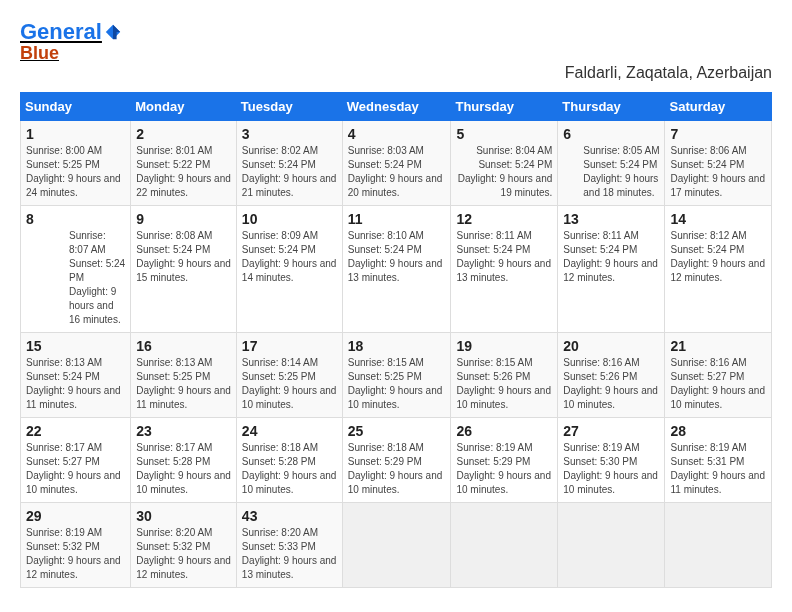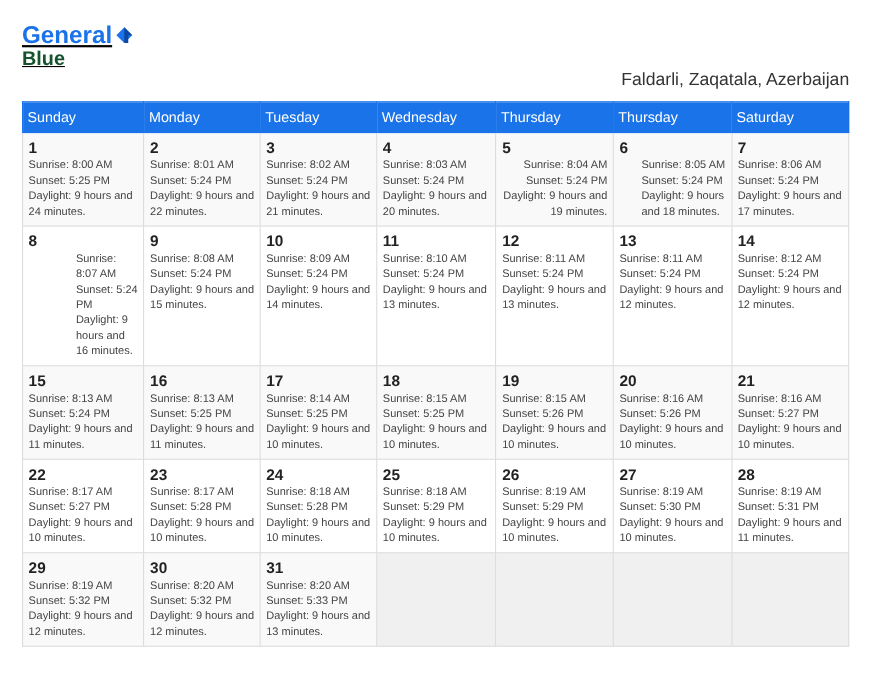--- a/index.html
+++ b/index.html
@@ -54,21 +54,21 @@
       font-size: 11px;
     }
     thead tr {
       background: #1a73e8;
       color: #fff;
     }
     thead th {
       padding: 6px 4px;
       text-align: left;
       font-size: 13px;
-      font-weight: normal;
+      font-weight: bold;
       border: 1px solid #1a73e8;
     }
     tbody tr {
       vertical-align: top;
     }
     tbody tr:nth-child(odd) {
       background: #f9f9f9;
     }
     tbody tr:nth-child(even) {
       background: #fff;
@@ -103,21 +103,21 @@
     <div>
       <div style="display:flex;align-items:center;">
         <span class="logo-text">
           <span>General</span>
         </span>
         <svg class="logo-icon" viewBox="0 0 20 20">
           <polygon points="10,2 18,10 10,18 2,10" fill="#1a73e8"></polygon>
           <polygon points="10,2 18,10 14,10 14,18 10,18" fill="#0d47a1"></polygon>
         </svg>
       </div>
-      <div class="logo-text" style="color:#14532d;font-size:18px;">Blue</div>
+      <div class="logo-text" style="color:#c2410c;font-size:18px;">Blue</div>
     </div>
   </div>
   <div class="title-section">
     <div class="location">Faldarli, Zaqatala, Azerbaijan</div>
   </div>
 </div>
 
 <table>
   <thead>
     <tr>
@@ -134,21 +134,21 @@
   <tr>
         <td>
           <div class="day-number">1</div>
           <div class="day-info" style="white-space: pre-line;">Sunrise: 8:00 AM
 Sunset: 5:25 PM
 Daylight: 9 hours and 24 minutes.</div>
         </td>
         <td>
           <div class="day-number">2</div>
           <div class="day-info" style="white-space: pre-line;">Sunrise: 8:01 AM
-Sunset: 5:24 PM
+Sunset: 5:22 PM
 Daylight: 9 hours and 22 minutes.</div>
         </td>
         <td>
           <div class="day-number">3</div>
           <div class="day-info" style="white-space: pre-line;">Sunrise: 8:02 AM
 Sunset: 5:24 PM
 Daylight: 9 hours and 21 minutes.</div>
         </td>
         <td>
           <div class="day-number">4</div>
@@ -314,21 +314,21 @@
 Sunset: 5:32 PM
 Daylight: 9 hours and 12 minutes.</div>
         </td>
         <td>
           <div class="day-number">30</div>
           <div class="day-info" style="white-space: pre-line;">Sunrise: 8:20 AM
 Sunset: 5:32 PM
 Daylight: 9 hours and 12 minutes.</div>
         </td>
         <td>
-          <div class="day-number">31</div>
+          <div class="day-number">43</div>
           <div class="day-info" style="white-space: pre-line;">Sunrise: 8:20 AM
 Sunset: 5:33 PM
 Daylight: 9 hours and 13 minutes.</div>
         </td>
         <td class="empty-cell"></td>
         <td class="empty-cell"></td>
         <td class="empty-cell"></td>
         <td class="empty-cell"></td>
       </tr>
     </tbody>

